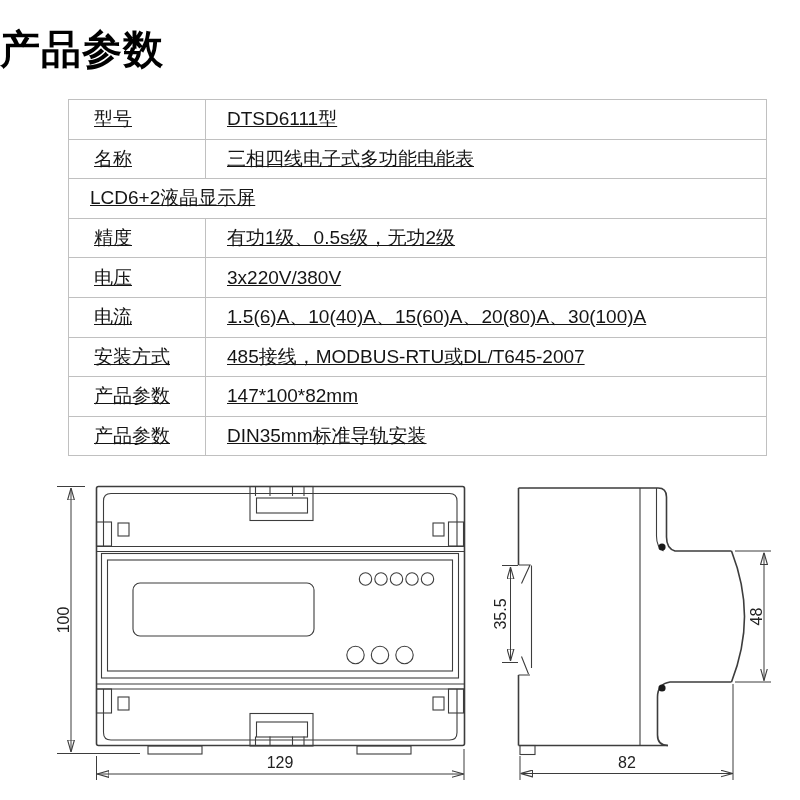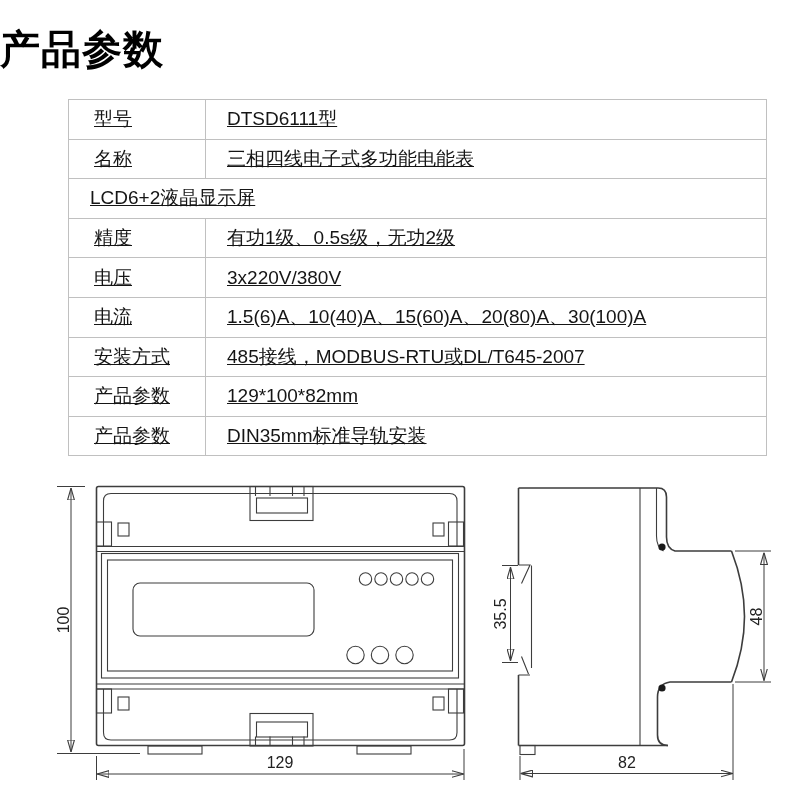--- a/index.html
+++ b/index.html
@@ -71,21 +71,21 @@
   <div class="spec-row">
     <div class="spec-label">电流</div>
     <div class="spec-value">1.5(6)A、10(40)A、15(60)A、20(80)A、30(100)A</div>
   </div>
   <div class="spec-row">
     <div class="spec-label">安装方式</div>
     <div class="spec-value">485接线，MODBUS-RTU或DL/T645-2007</div>
   </div>
   <div class="spec-row">
     <div class="spec-label">产品参数</div>
-    <div class="spec-value">129*100*82mm</div>
+    <div class="spec-value">147*100*82mm</div>
   </div>
   <div class="spec-row">
     <div class="spec-label">产品参数</div>
     <div class="spec-value">DIN35mm标准导轨安装</div>
   </div>
 </div>
 
 <svg class="drawings" viewBox="0 0 800 330" xmlns="http://www.w3.org/2000/svg">
   <defs>
     <marker id="arr" markerUnits="userSpaceOnUse" markerWidth="12" markerHeight="8" refX="12" refY="4" orient="auto-start-reverse">

